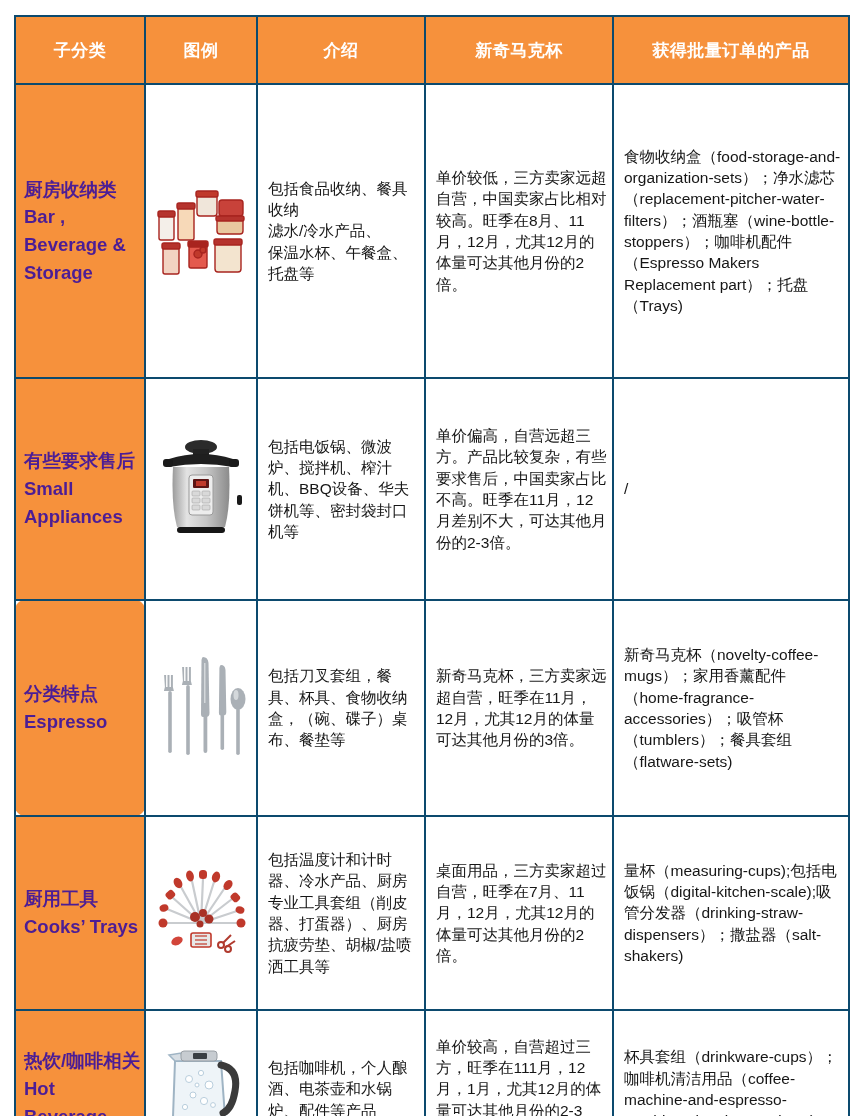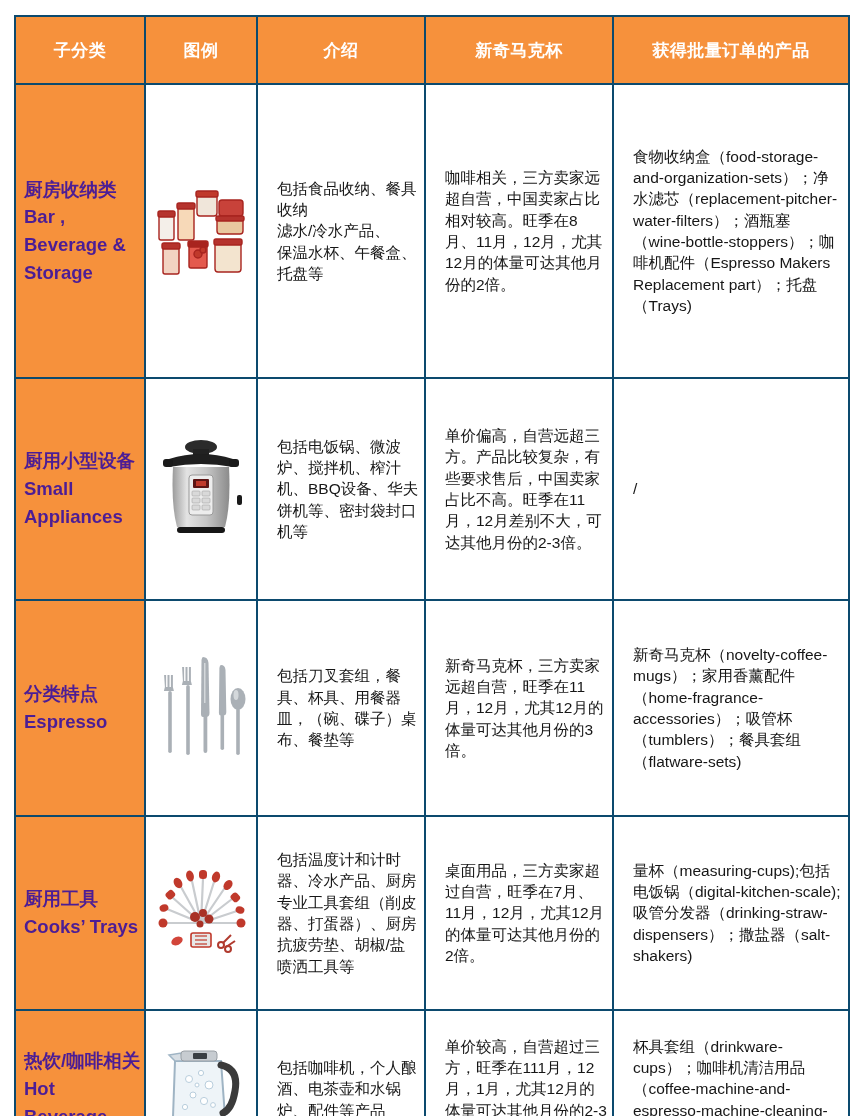--- a/index.html
+++ b/index.html
@@ -11,23 +11,23 @@
     background:var(--orange);color:#ffffff;font-weight:bold;font-size:17px;
     height:64px;text-align:center;letter-spacing:0.5px;
   }
   td.name{
     background:var(--orange);color:#4c1d95;font-weight:bold;font-size:18.5px;
     line-height:1.5;padding:6px 3px 6px 8px;word-break:break-word;
   }
   td.img{background:#ffffff;text-align:center;padding:4px;}
   td.txt{
     background:#ffffff;color:#161616;font-size:15.5px;line-height:1.38;
-    padding:8px 5px 8px 19px;white-space:pre-line;word-break:break-word;
+    padding:8px 5px 8px 10px;white-space:pre-line;word-break:break-word;
   }
-  tr.r1 td{height:276px;} tr.r2 td{height:204px;} tr.r3 td{height:198px;}
+  tr.r1 td{height:276px;} tr.r2 td{height:204px;} tr.r3 td{height:198px;border-radius:10px;}
   tr.r4 td{height:176px;} tr.r5 td{height:140px;}
   svg{display:block;margin:0 auto;}
 </style>
 </head>
 <body>
 
 <div class="page">
 <table>
   <colgroup>
     <col style="width:130px">
@@ -72,27 +72,27 @@
             <rect x="63" y="63" width="28" height="6" rx="2" fill="#b5332d"></rect>
             <circle cx="47" cy="78" r="4" fill="#c0392b"></circle>
             <circle cx="52" cy="74" r="3" fill="#c0392b"></circle>
           </g>
         </svg>
       </td>
       <td class="txt">包括食品收纳、餐具收纳
 滤水/冷水产品、
 保温水杯、午餐盒、
 托盘等</td>
-      <td class="txt">咖啡相关，三方卖家远超自营，中国卖家占比相对较高。旺季在8月、11月，12月，尤其12月的体量可达其他月份的2倍。</td>
+      <td class="txt">单价较低，三方卖家远超自营，中国卖家占比相对较高。旺季在8月、11月，12月，尤其12月的体量可达其他月份的2倍。</td>
       <td class="txt">食物收纳盒（food-storage-and-organization-sets）；净水滤芯（replacement-pitcher-water-filters）；酒瓶塞（wine-bottle-stoppers）；咖啡机配件（Espresso Makers Replacement part）；托盘（Trays)</td>
     </tr>
 
     <tr class="r2">
       <td class="name">
-        <div>厨用小型设备</div>
+        <div>有些要求售后</div>
         <div>Small Appliances</div>
       </td>
       <td class="img">
         <svg width="96" height="104" viewBox="0 0 96 104">
           <defs>
             <linearGradient id="steel" x1="0" x2="1">
               <stop offset="0" stop-color="#9b9b9b"></stop>
                   <stop offset="0.25" stop-color="#e3e3e3"></stop>
               <stop offset="0.6" stop-color="#c6c6c6"></stop>
                   <stop offset="1" stop-color="#8b8b8b"></stop>
@@ -146,21 +146,21 @@
             <rect x="67.5" y="61" width="3.6" height="36" rx="1.8"></rect>
             <ellipse cx="85" cy="46" rx="7.5" ry="11"></ellipse>
             <rect x="83.2" y="55" width="3.6" height="47" rx="1.8"></rect>
           </g>
           <g fill="#e6e9eb" opacity="0.7">
             <ellipse cx="83" cy="42" rx="2.5" ry="5"></ellipse>
             <rect x="51" y="10" width="1.5" height="40"></rect>
           </g>
         </svg>
       </td>
-      <td class="txt">包括刀叉套组，餐具、杯具、用餐器皿，（碗、碟子）桌布、餐垫等</td>
+      <td class="txt">包括刀叉套组，餐具、杯具、食物收纳盒，（碗、碟子）桌布、餐垫等</td>
       <td class="txt">新奇马克杯，三方卖家远超自营，旺季在11月，12月，尤其12月的体量可达其他月份的3倍。</td>
       <td class="txt">新奇马克杯（novelty-coffee-mugs）；家用香薰配件（home-fragrance-accessories）；吸管杯（tumblers）；餐具套组（flatware-sets)</td>
     </tr>
 
     <tr class="r4">
       <td class="name">
         <div>厨用工具</div>
         <div>Cooks’ Trays</div>
       </td>
       <td class="img">

